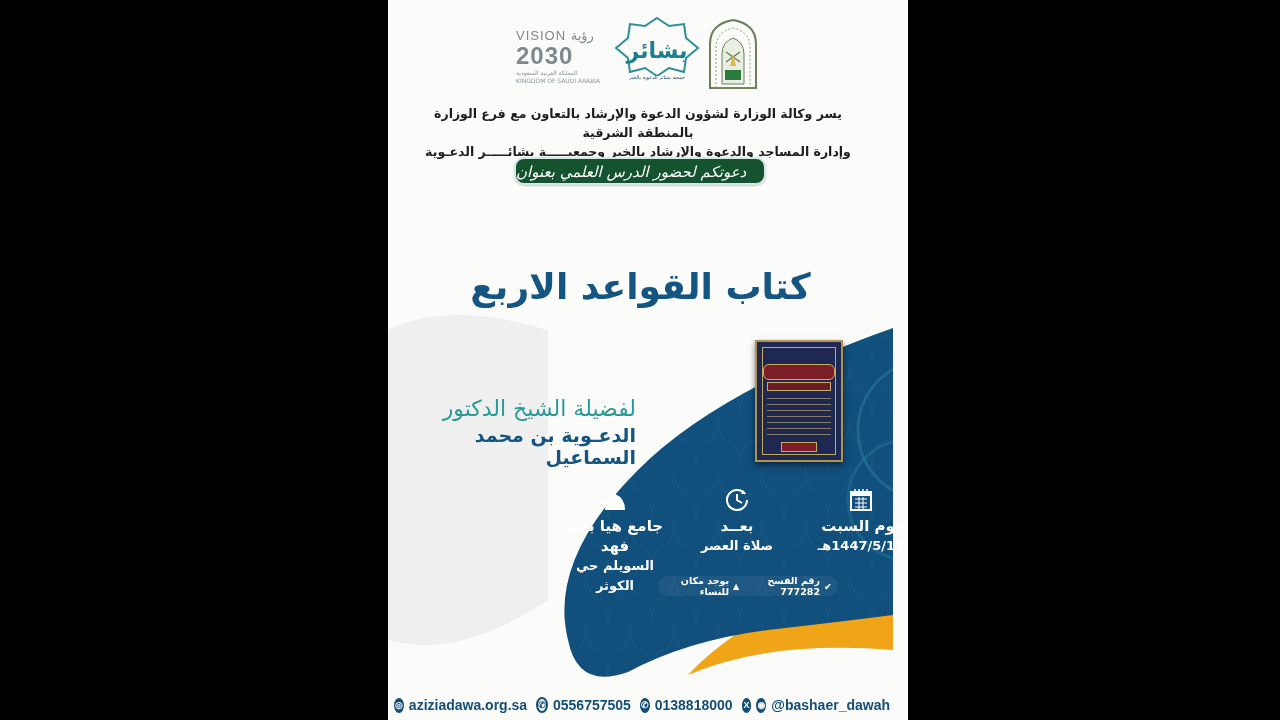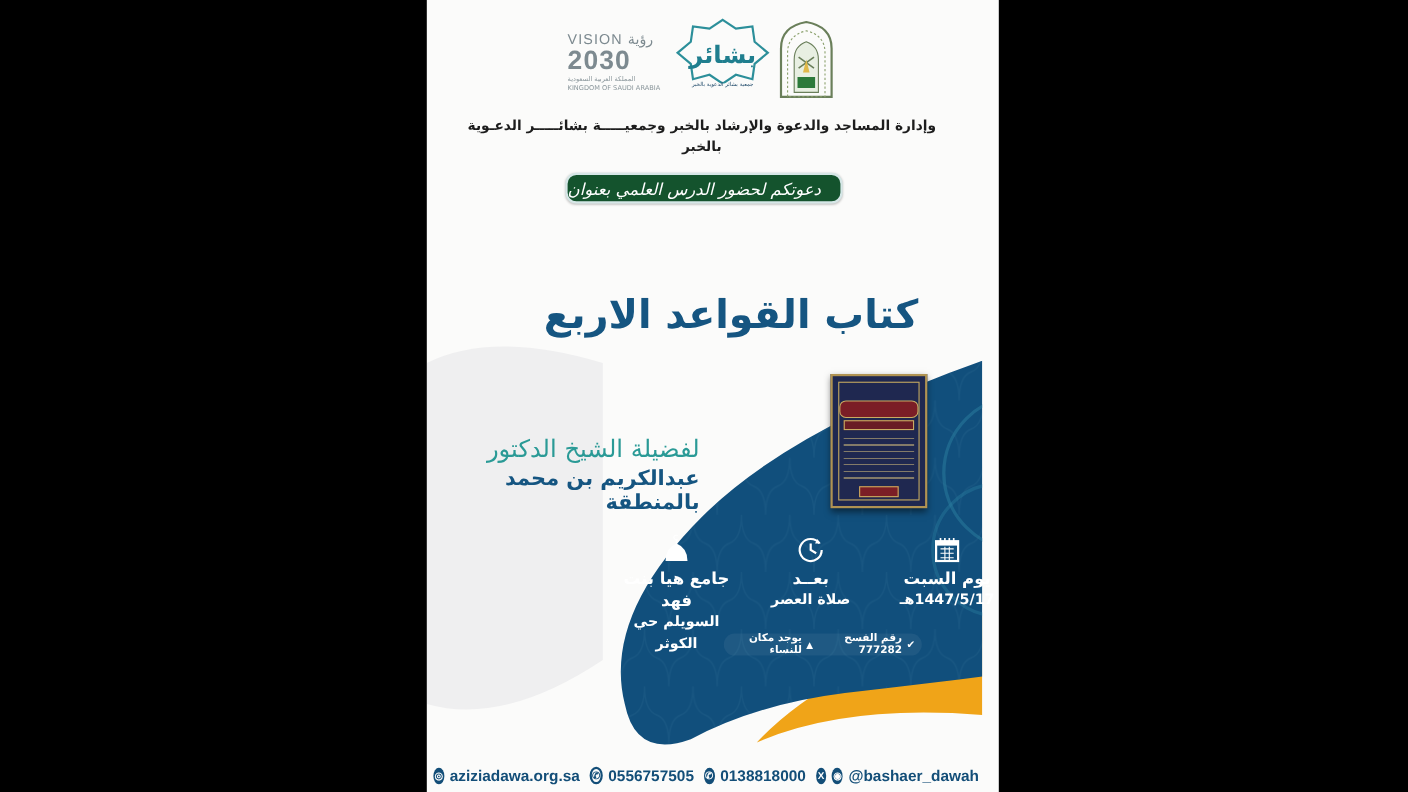--- a/index.html
+++ b/index.html
@@ -12,21 +12,21 @@
   .vision .v1 { font-size:13px; letter-spacing:1px; color:#7d8a90; font-family:"Liberation Sans", sans-serif; }
   .vision .v2 { font-size:24px; font-weight:bold; color:#7d8a90; line-height:26px; font-family:"Liberation Sans", sans-serif; letter-spacing:1px; }
   .vision .v3 { font-size:6px; color:#8a969b; line-height:8px; }
   .bashaer { left:226px; top:0; width:86px; height:76px; }
   .bashaer .name { position:absolute; top:22px; left:0; width:86px; text-align:center; font-size:22px; font-weight:bold; color:#1f7e8e; }
   .bashaer .sub { position:absolute; top:58px; left:0; width:86px; text-align:center; font-size:5px; color:#204a6a; }
   .ministry { left:318px; top:2px; width:54px; height:72px; }
   .intro { position:absolute; top:104px; left:30px; width:440px; text-align:center; direction:rtl; font-size:12.5px; line-height:19px; color:#1d1d1d; font-weight:bold; }
   .invite { position:absolute; top:157px; left:126px; width:252px; height:28px; border-radius:10px; background:#14532d; border:2px solid #d6e7e7; box-shadow:0 1px 2px rgba(0,0,0,.2); color:#fff; font-size:15px; text-align:left; line-height:27px; direction:rtl; box-sizing:border-box;font-style:italic; }
   .sharh { position:absolute; top:214px; left:0; width:505px; text-align:center; color:#155581; font-size:26px; font-weight:bold; }
-  .title { position:absolute; top:266px; left:0; width:505px; text-align:center; color:#155581; font-size:36px; font-weight:bold; direction:rtl;padding-left:24px; }
+  .title { position:absolute; top:266px; left:0; width:505px; text-align:center; color:#155581; font-size:36px; font-weight:bold; direction:rtl; }
   .book { position:absolute; left:367px; top:340px; width:88px; height:122px; background:#1f2850; border:2px solid #b09352; box-shadow:0 3px 6px rgba(0,0,0,.5); box-sizing:border-box; }
   .book .inner { position:absolute; left:5px; top:5px; right:5px; bottom:5px; border:1px solid #c3a860; }
   .book .band { position:absolute; left:6px; right:6px; top:22px; height:14px; background:#7b1e26; border:1px solid #c9ac62; border-radius:6px; }
   .book .band2 { position:absolute; left:10px; right:10px; top:40px; height:7px; background:#6a1d24; border:1px solid #c9ac62; }
   .book .lines { position:absolute; left:10px; right:10px; top:56px; height:40px; background:repeating-linear-gradient(to bottom, #c6b279 0 1px, transparent 1px 6px); opacity:.6; }
   .book .plate { position:absolute; left:24px; right:24px; bottom:8px; height:8px; background:#7b1e26; border:1px solid #c9ac62; }
   .sheikh-label { position:absolute; top:396px; left:10px; width:238px; text-align:right; direction:rtl; color:#2a9a96; font-size:22px; font-weight:normal; }
   .sheikh-name { position:absolute; top:424px; left:6px; width:242px; text-align:right; direction:rtl; color:#155581; font-size:19px; font-weight:bold; }
   .info { position:absolute; top:486px; width:110px; text-align:center; color:#fff; direction:rtl; }
   .info .icon { height:26px; display:flex; justify-content:center; align-items:flex-end; }
@@ -83,37 +83,38 @@
         <path d="M10 70 L10 30 Q10 14 27 10 Q44 14 44 30 L44 70 Z" fill="none" stroke="#8aa06c" stroke-width="1" stroke-dasharray="2 2"></path>
         <path d="M16 66 L16 36 Q16 24 27 20 Q38 24 38 36 L38 66 Z" fill="#e8efe2" stroke="#6a7f5a" stroke-width="1"></path>
         <rect x="19" y="52" width="16" height="10" fill="#2c7a3a"></rect>
         <path d="M20 34 L34 44 M34 34 L20 44" stroke="#6a7f5a" stroke-width="1.5"></path>
         <path d="M24 48 L27 36 L30 48" fill="#e0b84a"></path>
       </svg>
     </div>
   </div>
 
   <div class="intro">
+    <div>يسر وكالة الوزارة لشؤون الدعوة والإرشاد بالتعاون مع فرع الوزارة بالمنطقة الشرقية</div>
     <div>وإدارة المساجد والدعوة والإرشاد بالخبر وجمعيـــــة بشائـــــر الدعـوية بالخبر</div>
   </div>
 
   <div class="invite">دعوتكم لحضور الدرس العلمي بعنوان</div>
 
   <div class="title">كتاب القواعد الاربع</div>
 
   <div class="book">
     <div class="inner"></div>
     <div class="band"></div>
     <div class="band2"></div>
     <div class="lines"></div>
     <div class="plate"></div>
   </div>
 
   <div class="sheikh-label">لفضيلة الشيخ الدكتور</div>
-  <div class="sheikh-name">عبدالكريم بن محمد بالمنطقة</div>
+  <div class="sheikh-name">الدعـوية بن محمد السماعيل</div>
 
   <div class="info info-date">
     <div class="icon">
       <svg width="24" height="24" viewBox="0 0 24 24">
           <rect x="2" y="4" width="20" height="18" fill="none" stroke="#fff" stroke-width="2"></rect>
           <rect x="2" y="4" width="20" height="4" fill="#fff"></rect>
           <path d="M6 11h12M6 15h12M6 19h12M10 9v12M14 9v12" stroke="#fff" stroke-width="1"></path>
           <path d="M6 1v5M10 1v5M14 1v5M18 1v5" stroke="#fff" stroke-width="1.5"></path>
         </svg>
     </div>

